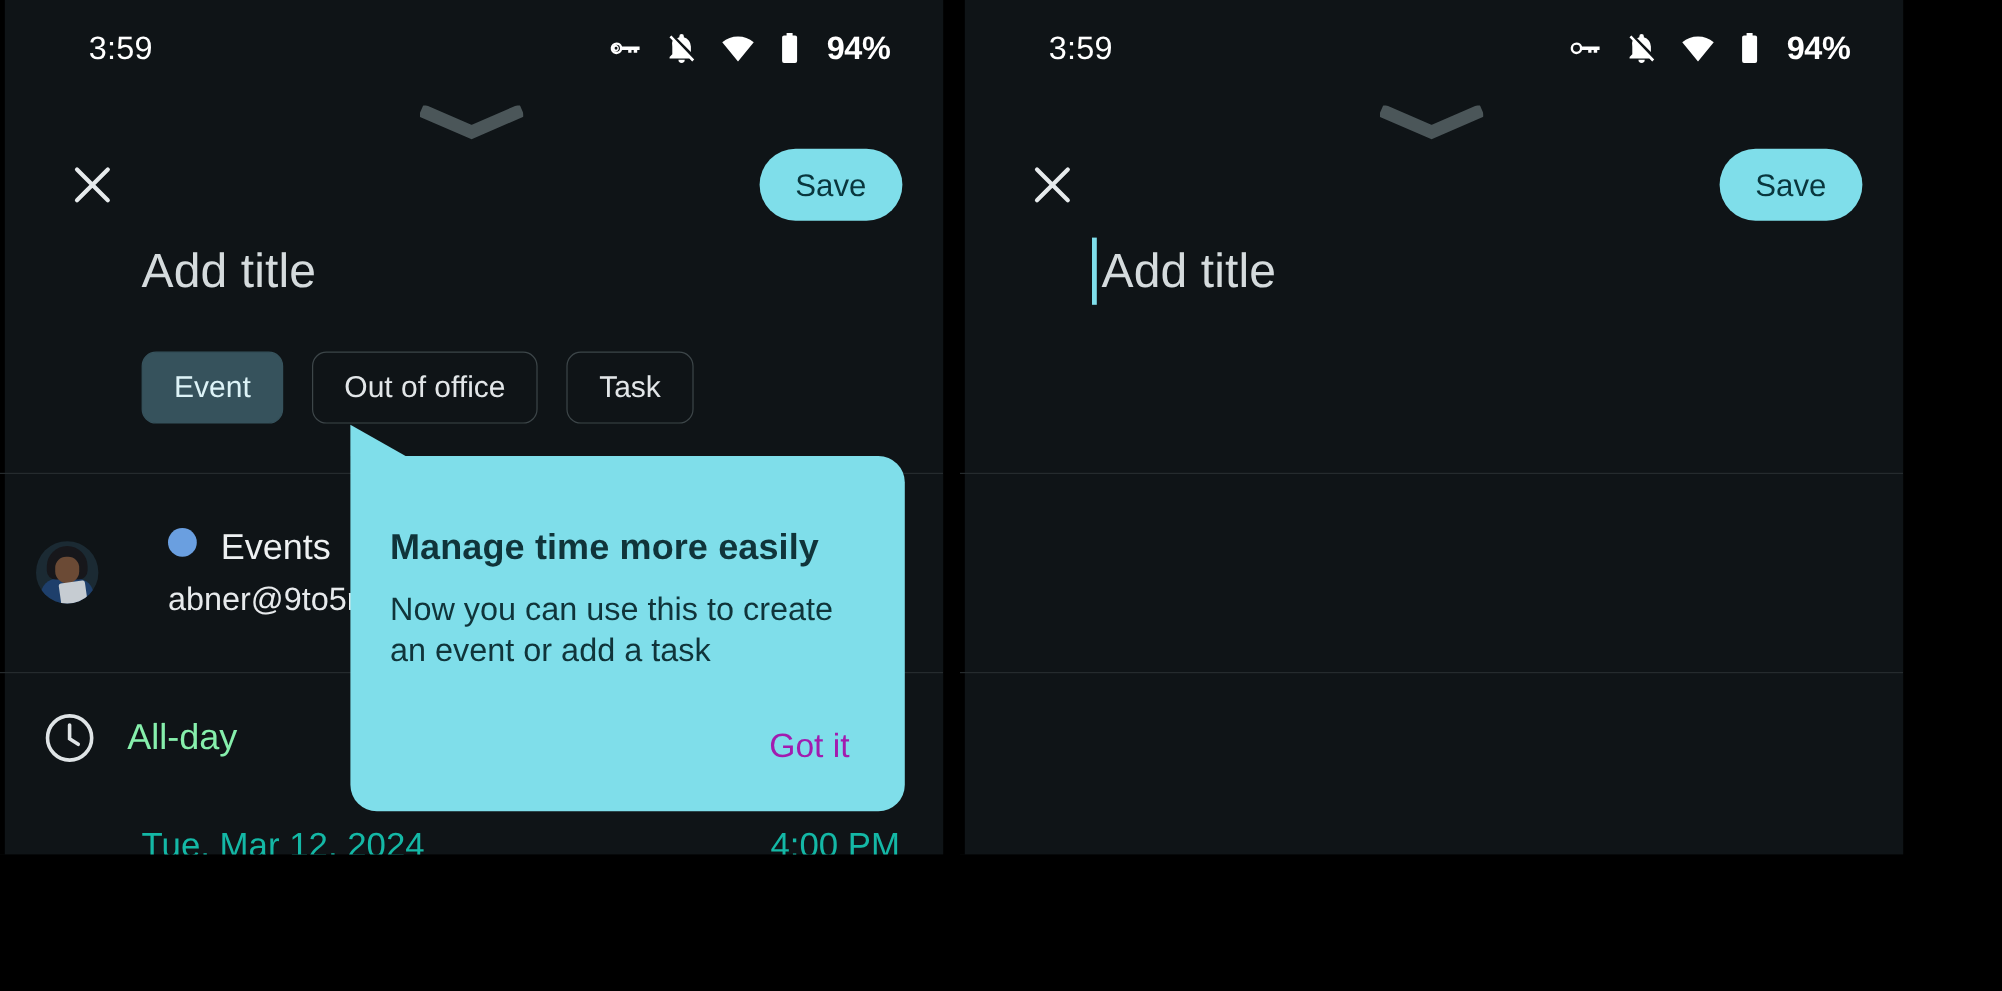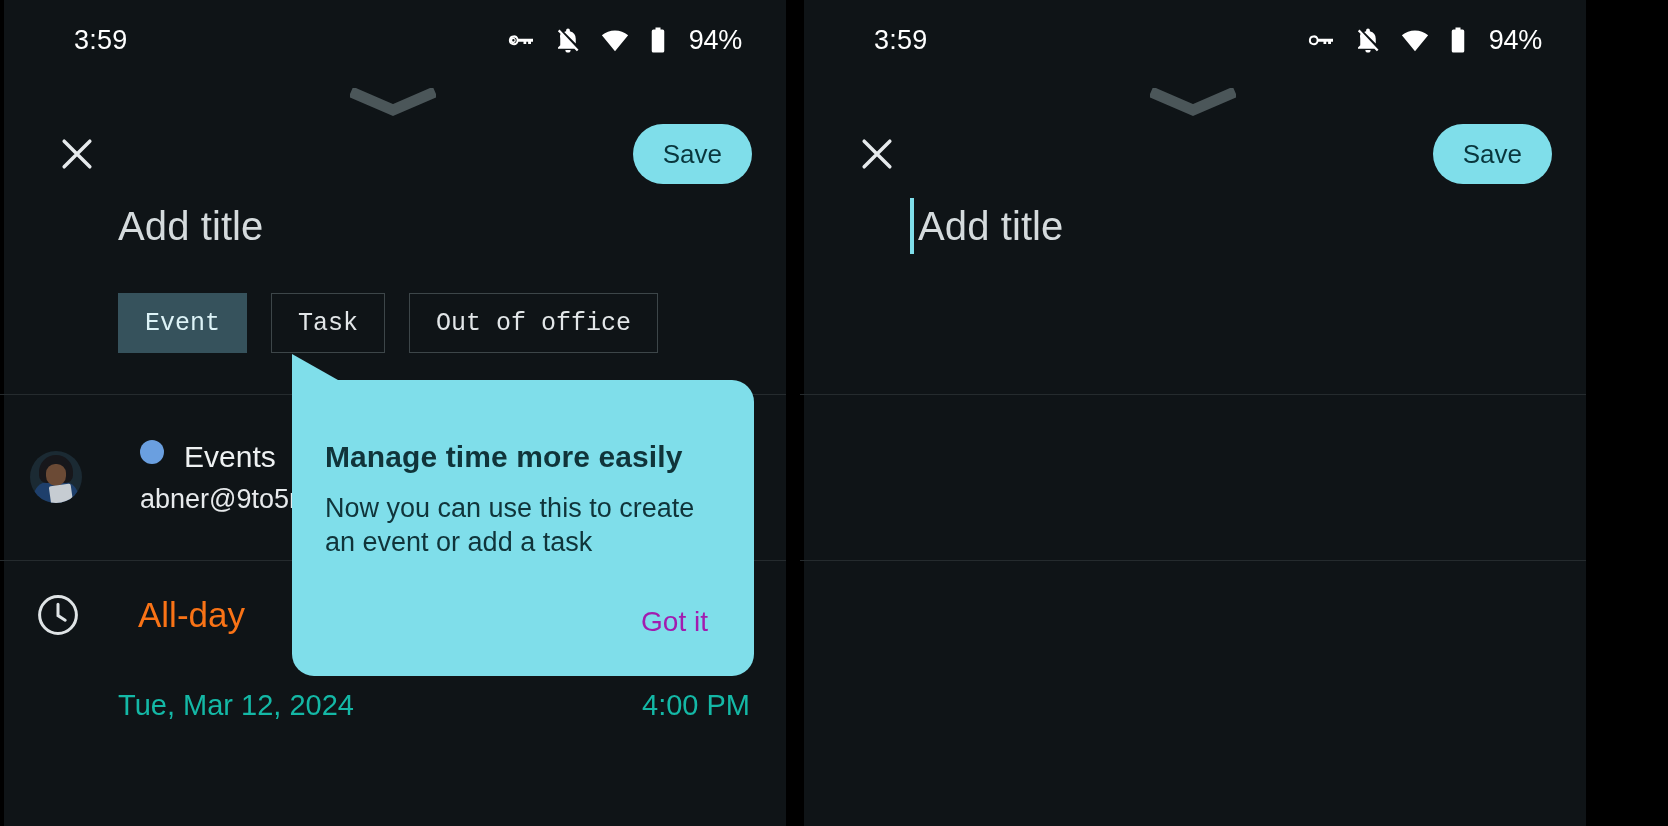--- a/index.html
+++ b/index.html
@@ -10,21 +10,21 @@
     overflow: hidden;
   }
   .stage {
     position: relative;
     width: 1668px; height: 826px;
     display: flex;
     background: #000;
   }
   .panel {
     position: relative;
-    width: 786px; height: 826px;
+    width: 786px; height: 712px;
     background: #0f1417;
     overflow: hidden;
     flex: 0 0 auto;
     padding-left: 43px;
   }
   .divider {
     width: 14px; height: 826px;
     background: #000;
     flex: 0 0 auto;
   }
@@ -35,21 +35,21 @@
     position: absolute; top: 0; left: 0; right: 0; height: 80px;
     display: flex; align-items: center; justify-content: space-between;
     padding: 0 44px 0 74px;
   }
   .status-time {
     color: #ffffff; font-size: 27px; font-weight: 500; letter-spacing: .2px;
   }
   .status-icons { display: flex; align-items: center; gap: 17px; }
   .sicon { display: block; }
   .battery-pct {
-    color: #fff; font-size: 27px; font-weight: 400; margin-left: 3px; letter-spacing: -.3px;
+    color: #fff; font-size: 27px; font-weight: 700; margin-left: 3px; letter-spacing: -.3px;
   }
 
   
   .drag-handle {
     position: absolute; top: 88px; left: 50%; transform: translateX(-50%);
   }
 
   
   .appbar {
     position: absolute; top: 118px; left: 12px; right: 0; height: 72px;
@@ -86,30 +86,30 @@
     color: #d5dbdd; font-size: 40px; font-weight: 400; letter-spacing: .1px;
   }
 
   
   .chips {
     position: absolute; top: 293px; left: 118px;
     display: flex; gap: 24px;
   }
   .chip {
     height: 60px;
-    border-radius: 0;
+    border-radius: 12px;
     display: flex; align-items: center; justify-content: center;
     padding: 0 26px;
     font-size: 25px;
     color: #e2e6e8;
     border: 1px solid #3d4649;
     background: transparent;
     cursor: pointer;
     white-space: nowrap;
-    font-family: Liberation Mono, monospace;
+    font-family: Liberation Sans, sans-serif;
   }
   .chip.selected {
     background: #36525c;
     border-color: #36525c;
     color: #ddf3f7;
   }
 
   
   .rule {
     position: absolute; left: 0; right: 0; height: 1px; background: #252b2e;
@@ -154,21 +154,21 @@
   }
   .account-email {
     color: #e7eaec; font-size: 27px; margin-top: 10px; white-space: nowrap;
   }
 
   .allday-row {
     position: absolute; top: 560px; left: 0; right: 0; height: 110px;
     display: flex; align-items: center; padding: 0 36px 0 34px;
   }
   .allday-left { display: flex; align-items: center; }
-  .allday-label { color: #f97316; font-size: 35px; margin-left: 56px; }
+  .allday-label { color: #86efac; font-size: 30px; margin-left: 24px; }
 
   .datetime-row {
     position: absolute; top: 670px; left: 0; right: 0; height: 70px;
     display: flex; align-items: center; justify-content: space-between;
     padding: 0 36px 0 118px;
   }
   .date-text, .time-text { color: #14b8a6; font-size: 29px; }
 
   
   .tooltip-wrap {
@@ -243,22 +243,22 @@
       </div>
       <button class="save-btn">Save</button>
     </div>
 
     <div class="title-row">
       <span class="title-placeholder">Add title</span>
     </div>
 
     <div class="chips">
       <div class="chip selected">Event</div>
+      <div class="chip">Out of office</div>
       <div class="chip">Task</div>
-      <div class="chip">Out of office</div>
     </div>
 
     <div class="rule rule-1"></div>
 
     <div class="account-row">
       <div class="avatar">
         <div class="body"></div>
         <div class="hair"></div>
         <div class="face"></div>
         <div class="paper"></div>

